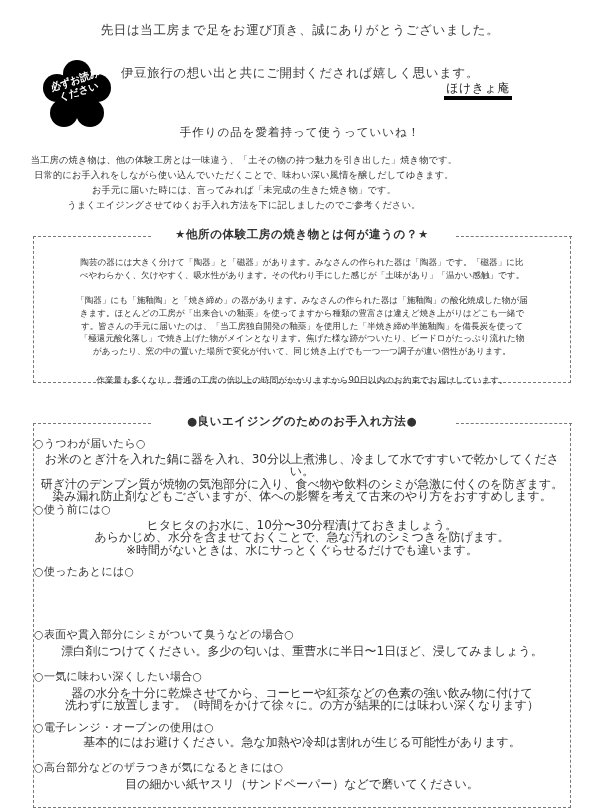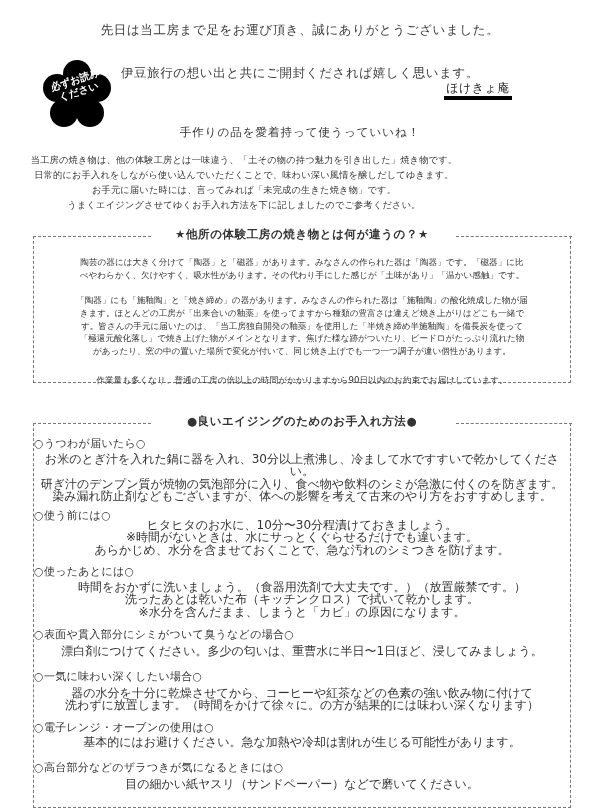--- a/index.html
+++ b/index.html
@@ -140,33 +140,28 @@
   <div class="box-top r"></div>
   <div class="box-title">●良いエイジングのためのお手入れ方法●</div>
 
   <div class="sec-title" style="top:13px">○うつわが届いたら○</div>
   <div class="sec-body" style="top:30px">
     <div>お米のとぎ汁を入れた鍋に器を入れ、30分以上煮沸し、冷まして水ですすいで乾かしてください。</div>
     <div>研ぎ汁のデンプン質が焼物の気泡部分に入り、食べ物や飲料のシミが急激に付くのを防ぎます。</div>
     <div>染み漏れ防止剤などもございますが、体への影響を考えて古来のやり方をおすすめします。</div>
   </div>
 
-  <div class="sec-title" style="top:85px">○使う前には○</div>
+  <div class="sec-title" style="top:79px">○使う前には○</div>
   <div class="sec-body" style="top:96px">
     <div>ヒタヒタのお水に、10分〜30分程漬けておきましょう。</div>
+    <div>あらかじめ、水分を含ませておくことで、急な汚れのシミつきを防げます。</div>
     <div>※時間がないときは、水にサっとくぐらせるだけでも違います。</div>
-    <div>あらかじめ、水分を含ませておくことで、急な汚れのシミつきを防げます。</div>
   </div>
 
   <div class="sec-title" style="top:141px">○使ったあとには○</div>
-  <div class="sec-body" style="top:158px">
-    <div>時間をおかずに洗いましょう。（食器用洗剤で大丈夫です。）（放置厳禁です。）</div>
-    <div>洗ったあとは乾いた布（キッチンクロス）で拭いて乾かします。</div>
-    <div>※水分を含んだまま、しまうと「カビ」の原因になります。</div>
-  </div>
 
   <div class="sec-title" style="top:204px">○表面や貫入部分にシミがついて臭うなどの場合○</div>
   <div class="sec-body" style="top:222px">
     <div>漂白剤につけてください。多少の匂いは、重曹水に半日〜1日ほど、浸してみましょう。</div>
   </div>
 
   <div class="sec-title" style="top:246px">○一気に味わい深くしたい場合○</div>
   <div class="sec-body" style="top:264px">
     <div>器の水分を十分に乾燥させてから、コーヒーや紅茶などの色素の強い飲み物に付けて</div>
     <div>洗わずに放置します。（時間をかけて徐々に。の方が結果的には味わい深くなります）</div>

